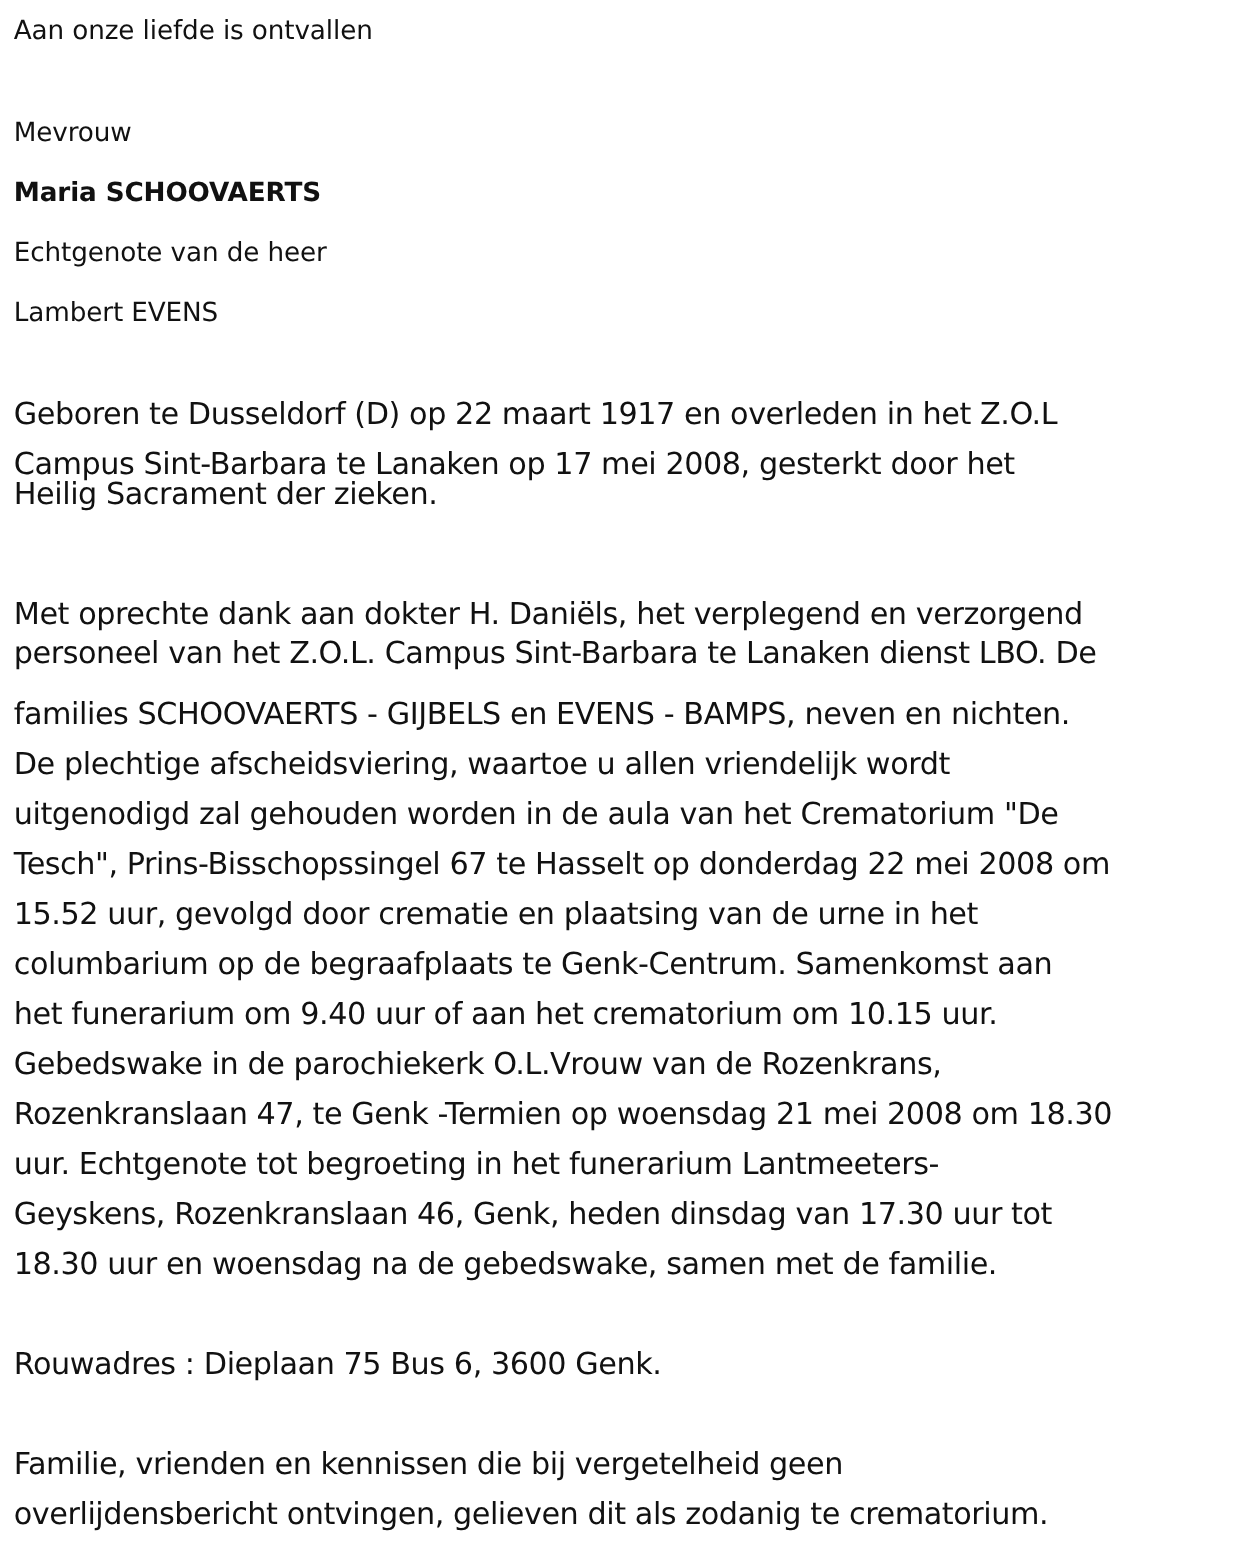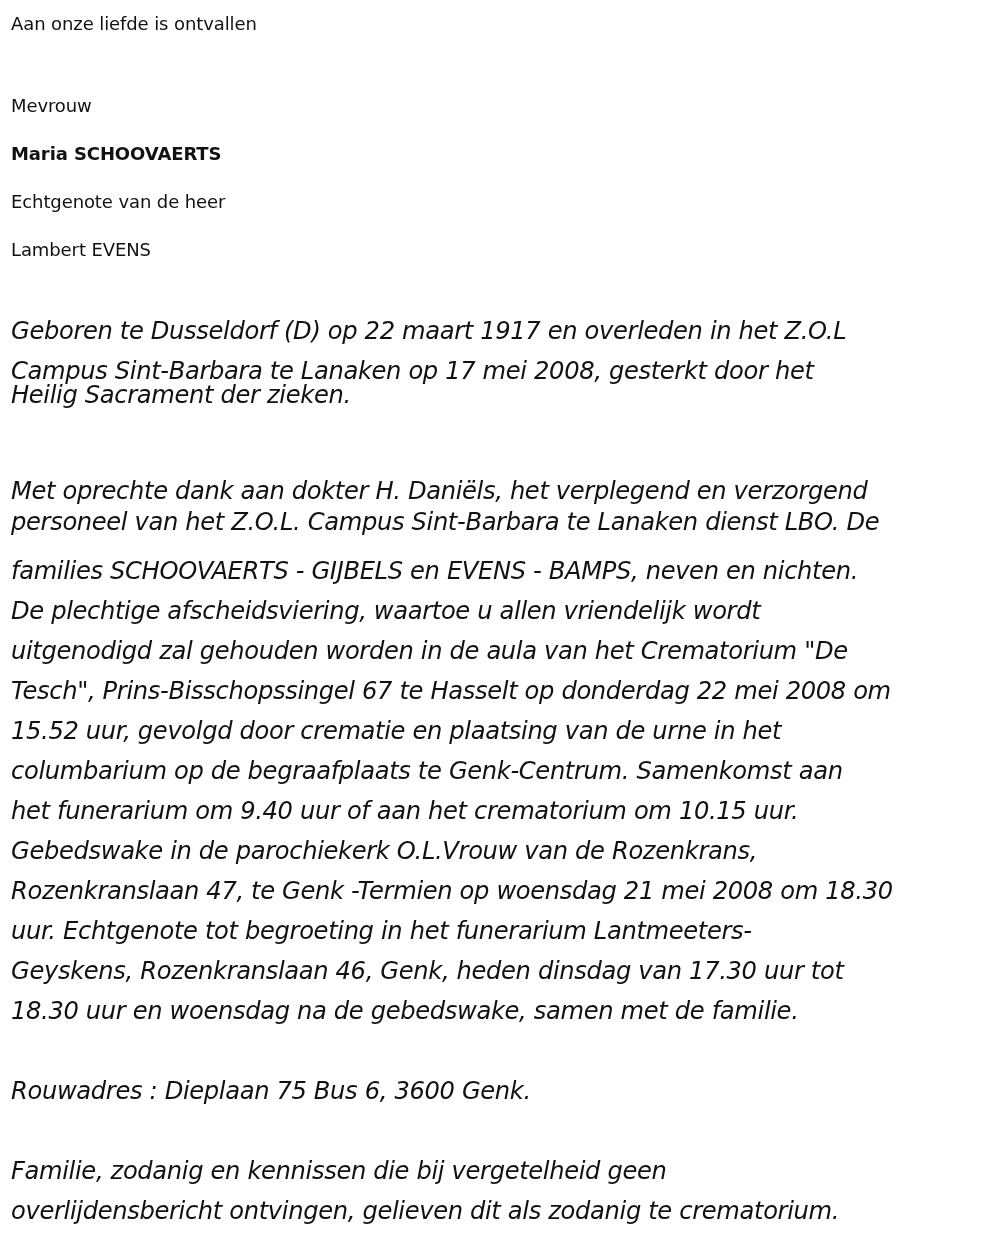--- a/index.html
+++ b/index.html
@@ -14,30 +14,29 @@
       font-family: "DejaVu Sans", sans-serif;
       color: #111111;
     }
     .doc {
       position: relative;
       padding: 0 0 0 11px;
     }
     .line {
       position: absolute;
       left: 11px;
-      font-size: 18px;
+      font-size: 21px;
       line-height: 30px;
       white-space: nowrap;
       letter-spacing: -0.1px;
     }
     .bold { font-weight: bold; }
     .para-line {
       font-size: 24.2px;
       letter-spacing: -0.35px;
-      font-style: italic;
     }
   </style>
 </head>
 <body>
 
 <div class="doc">
 
   <div class="line" style="top:9px">Aan onze liefde is ontvallen</div>
 
   <div class="line" style="top:91px">Mevrouw</div>
@@ -64,17 +63,17 @@
     <div class="line para-line" style="top:836px">Gebedswake in de parochiekerk O.L.Vrouw van de Rozenkrans,</div>
     <div class="line para-line" style="top:876px">Rozenkranslaan 47, te Genk -Termien op woensdag 21 mei 2008 om 18.30</div>
     <div class="line para-line" style="top:916px">uur. Echtgenote tot begroeting in het funerarium Lantmeeters-</div>
     <div class="line para-line" style="top:956px">Geyskens, Rozenkranslaan 46, Genk, heden dinsdag van 17.30 uur tot</div>
     <div class="line para-line" style="top:996px">18.30 uur en woensdag na de gebedswake, samen met de familie.</div>
   </div>
 
   <div class="line para-line" style="top:1076px">Rouwadres : Dieplaan 75 Bus 6, 3600 Genk.</div>
 
   <div>
-    <div class="line para-line" style="top:1156px">Familie, zodanig en kennissen die bij vergetelheid geen</div>
+    <div class="line para-line" style="top:1156px">Familie, vrienden en kennissen die bij vergetelheid geen</div>
     <div class="line para-line" style="top:1196px">overlijdensbericht ontvingen, gelieven dit als zodanig te crematorium.</div>
   </div>
 
 </div>
 
 </body></html>

